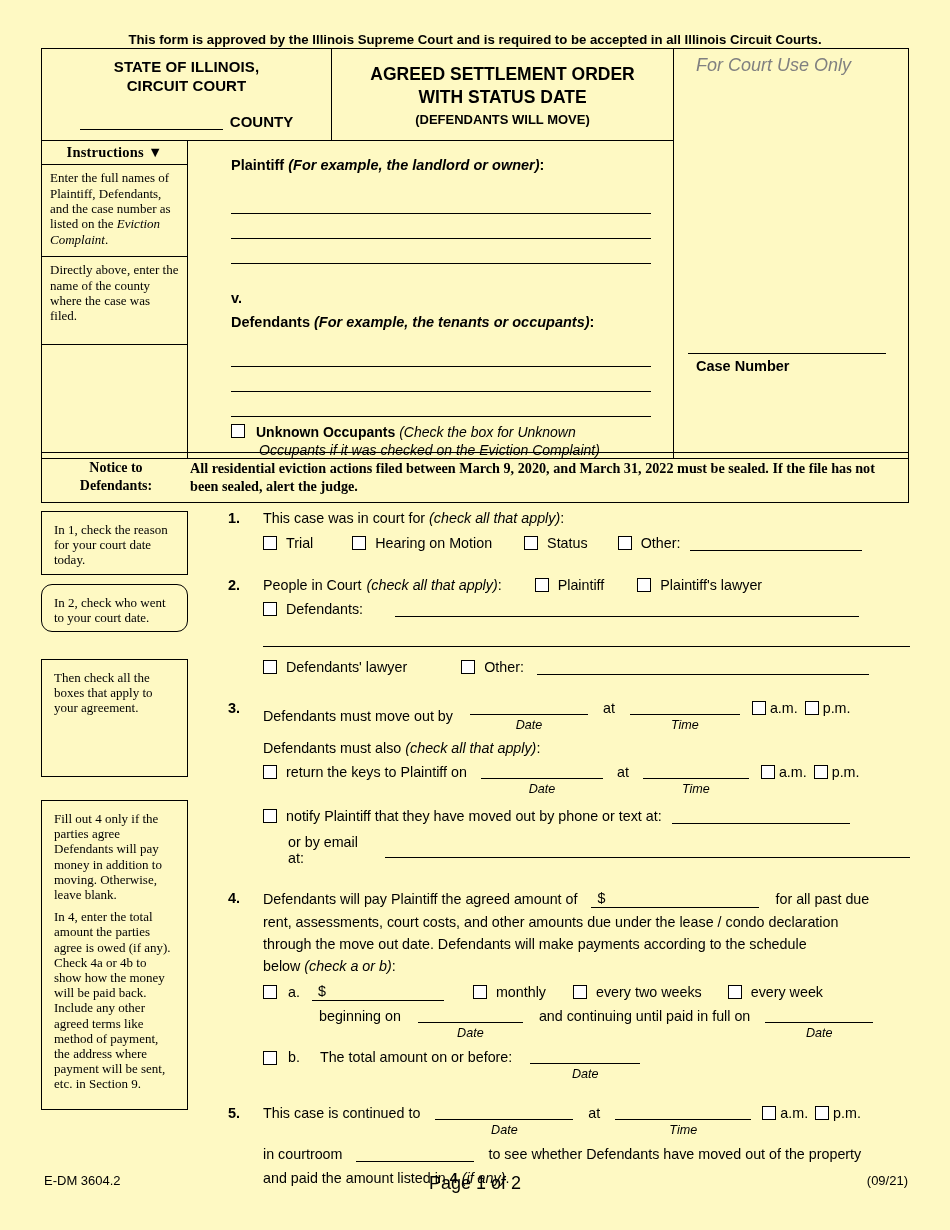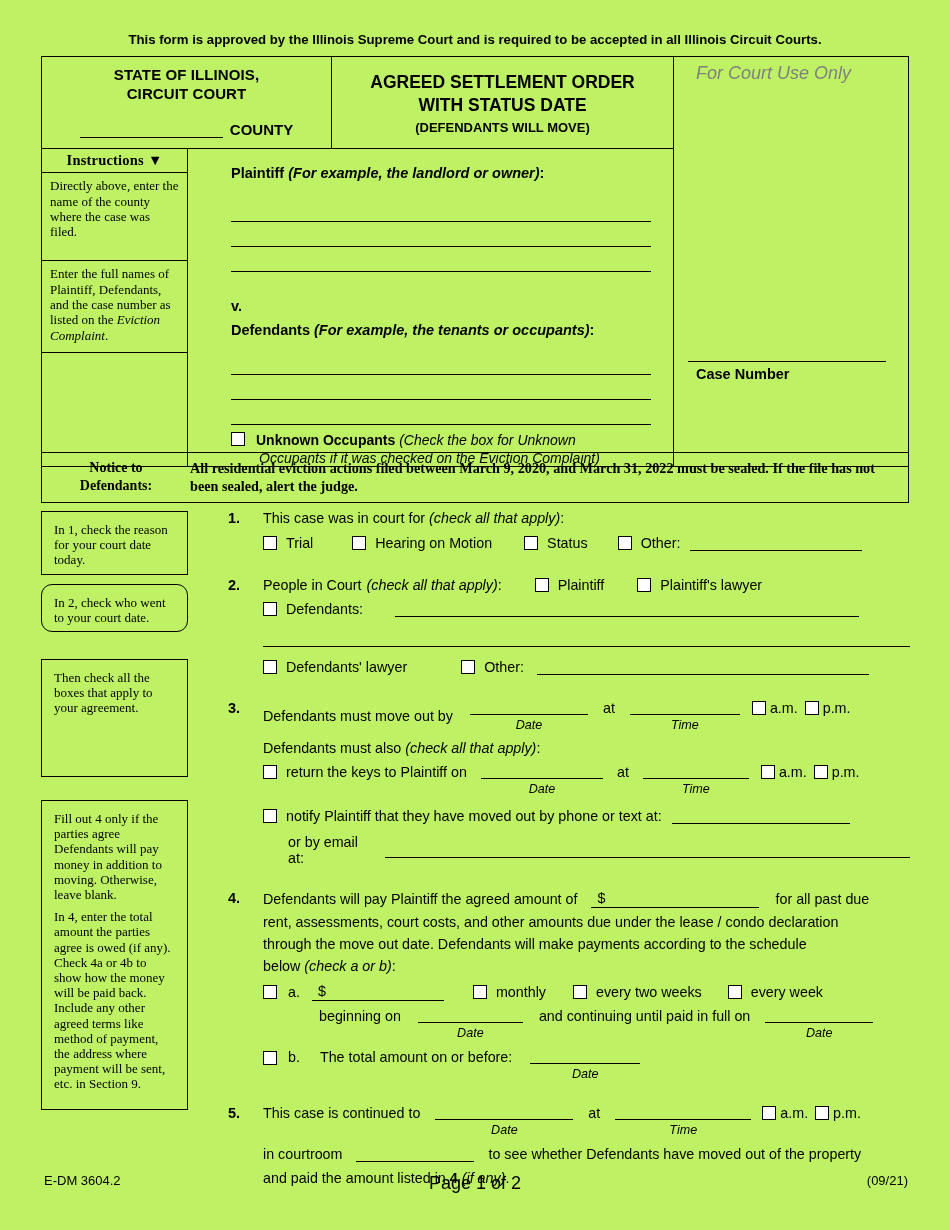--- a/index.html
+++ b/index.html
@@ -4,21 +4,21 @@
 <style>
   html, body {
     margin: 0;
     padding: 0;
     background: #ffffff;
   }
   .page {
     position: relative;
     width: 950px;
     height: 1230px;
-    background: #bef264;
+    background: #fef9c3;
     font-family: "Liberation Sans", sans-serif;
     color: #000000;
     box-sizing: border-box;
     overflow: hidden;
   }
 
   
   .approval {
     position: absolute;
     top: 32px;
@@ -27,21 +27,21 @@
     text-align: center;
     font-size: 13.2px;
     font-weight: bold;
     font-family: "Liberation Sans", sans-serif;
   }
 
   
   .caption-table {
     position: absolute;
     left: 41px;
-    top: 56px;
+    top: 48px;
     width: 868px;
     border: 1.4px solid #000;
     box-sizing: border-box;
   }
   .cap-row { display: flex; }
   .cap-left-col { width: 631px; box-sizing: border-box; }
   .cap-right-col {
     width: 237px;
     box-sizing: border-box;
     border-left: 1.4px solid #000;
@@ -248,25 +248,25 @@
             <div class="t2">(DEFENDANTS WILL MOVE)</div>
           </div>
         </div>
 
         <div class="cap-body">
 
           <div class="instr-col">
             <div class="instr-head">
               <span>Instructions</span><span style="padding-left:4px;">▼</span>
             </div>
+            <div class="instr-cell" style="height:92px;">
+              <span>Enter the full names of Plaintiff, Defendants, and the case number as listed on the </span><i>Eviction Complaint</i><span>.</span>
+            </div>
             <div class="instr-cell" style="height:88px;">
               <span>Directly above, enter the name of the county where the case was filed.</span>
-            </div>
-            <div class="instr-cell" style="height:92px;">
-              <span>Enter the full names of Plaintiff, Defendants, and the case number as listed on the </span><i>Eviction Complaint</i><span>.</span>
             </div>
             <div class="instr-cell last" style="height:66px;"></div>
           </div>
 
           <div class="parties-col">
             <div class="party-label">
               <span>Plaintiff</span>
               <em>(For example, the landlord or owner)</em>:
             </div>
             <div class="blank-line" style="margin-top:16px;"></div>

